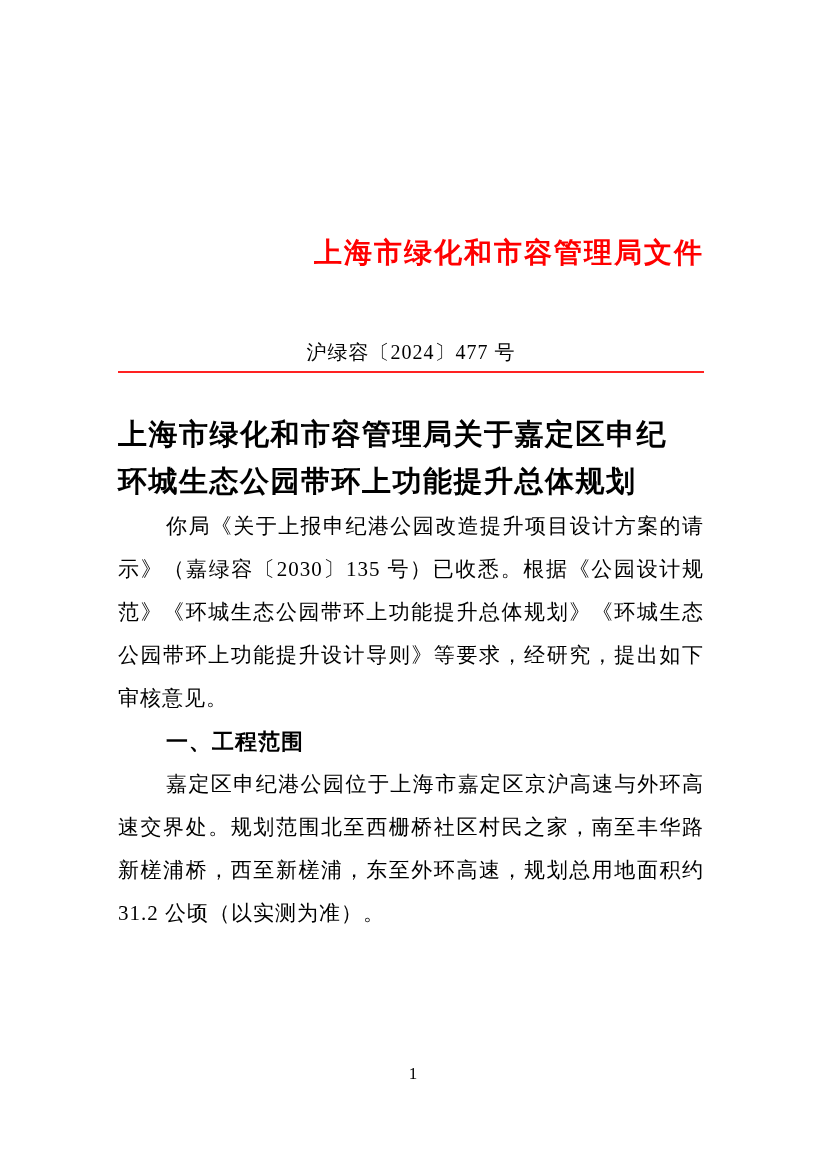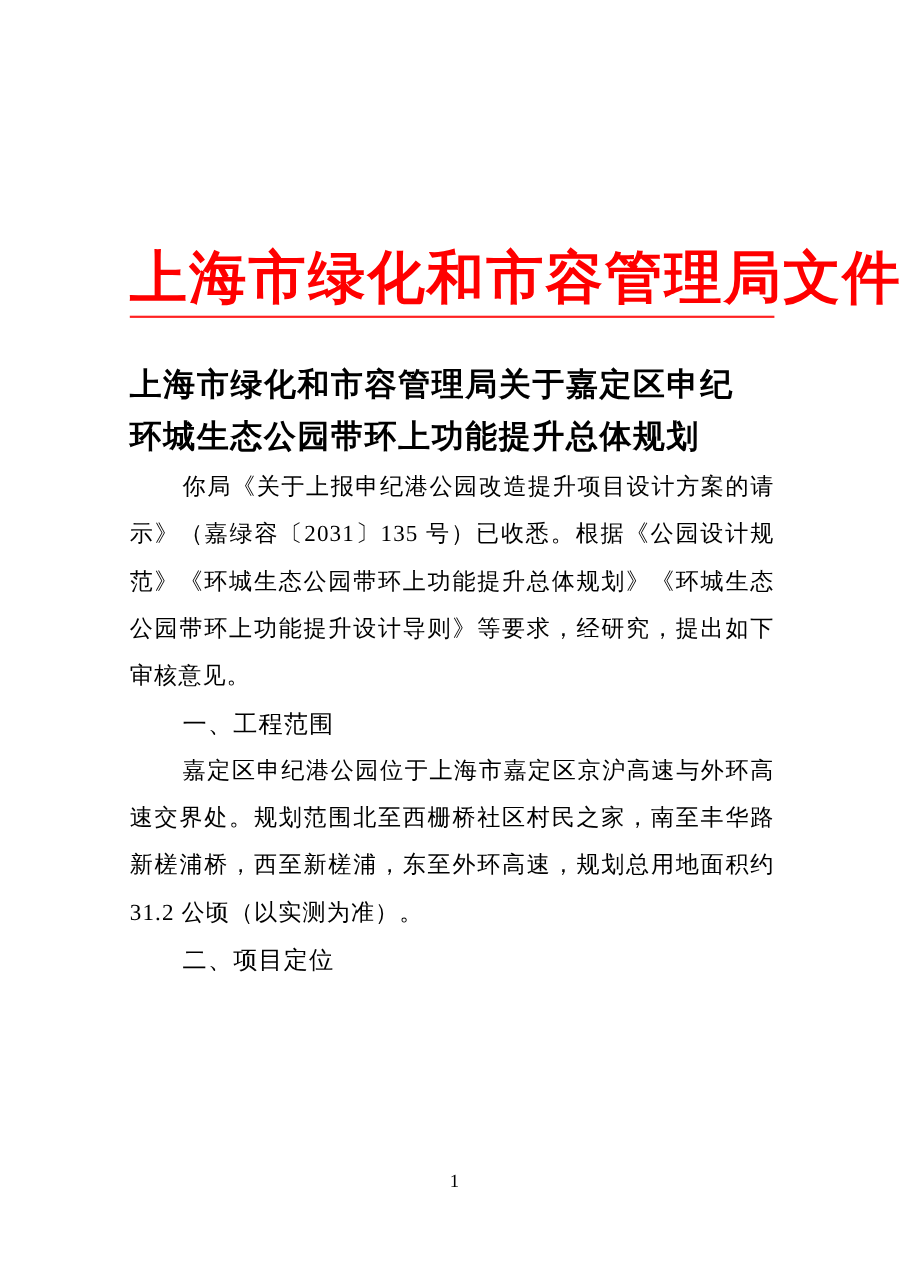--- a/index.html
+++ b/index.html
@@ -19,28 +19,28 @@
     font-family: "Liberation Serif", "DejaVu Serif", serif;
   }
   .content {
     position: absolute;
     left: 118px;
     top: 0;
     width: 586px;
   }
   .agency-title {
     margin-top: 225px;
-    font-size: 52px;
+    font-size: 28px;
     line-height: 56px;
     font-weight: bold;
     letter-spacing: 2px;
-    text-align: center;
+    text-align: right;
     white-space: nowrap;
     color: var(--header-red);
-    font-family: Liberation Sans, sans-serif;
+    font-family: Liberation Serif, serif;
   }
   .doc-number {
     margin-top: 58px;
     font-size: 20px;
     line-height: 26px;
     letter-spacing: 1px;
     text-align: center;
     color: var(--ink);
   }
   .red-rule {
@@ -66,21 +66,21 @@
     color: var(--ink);
   }
   .salutation {
     margin-top: 26px;
   }
   .para {
     text-indent: 48px;
   }
   .section-heading {
     font-family: "Liberation Sans", "DejaVu Sans", sans-serif;
-    font-weight: normal;
+    font-weight: bold;
     font-size: 22px;
     line-height: 43px;
     letter-spacing: 1px;
     padding-left: 48px;
     color: var(--ink);
   }
   .page-number {
     position: absolute;
     left: 0;
     right: 0;
@@ -92,33 +92,33 @@
   }
 </style>
 </head>
 <body>
 
 <div class="page">
   <div class="content">
 
     <div class="agency-title">上海市绿化和市容管理局文件</div>
 
+    <div class="doc-number">沪绿容〔2024〕477 号</div>
 
     <hr class="red-rule">
 
     <div class="doc-title">
       <div>上海市绿化和市容管理局关于嘉定区申纪</div>
       <div>环城生态公园带环上功能提升总体规划</div>
     </div>
 
 
-    <p class="body-text para">你局《关于上报申纪港公园改造提升项目设计方案的请示》（嘉绿容〔2031〕135 号）已收悉。根据《公园设计规范》《环城生态公园带环上功能提升总体规划》《环城生态公园带环上功能提升设计导则》等要求，经研究，提出如下审核意见。</p>
+    <p class="body-text para">你局《关于上报申纪港公园改造提升项目设计方案的请示》（嘉绿容〔2030〕135 号）已收悉。根据《公园设计规范》《环城生态公园带环上功能提升总体规划》《环城生态公园带环上功能提升设计导则》等要求，经研究，提出如下审核意见。</p>
 
     <div class="section-heading">一、工程范围</div>
 
     <p class="body-text para">嘉定区申纪港公园位于上海市嘉定区京沪高速与外环高速交界处。规划范围北至西栅桥社区村民之家，南至丰华路新槎浦桥，西至新槎浦，东至外环高速，规划总用地面积约 31.2 公顷（以实测为准）。</p>
 
-    <div class="section-heading">二、项目定位</div>
 
   </div>
 
   <div class="page-number">1</div>
 </div>
 
 </body></html>

